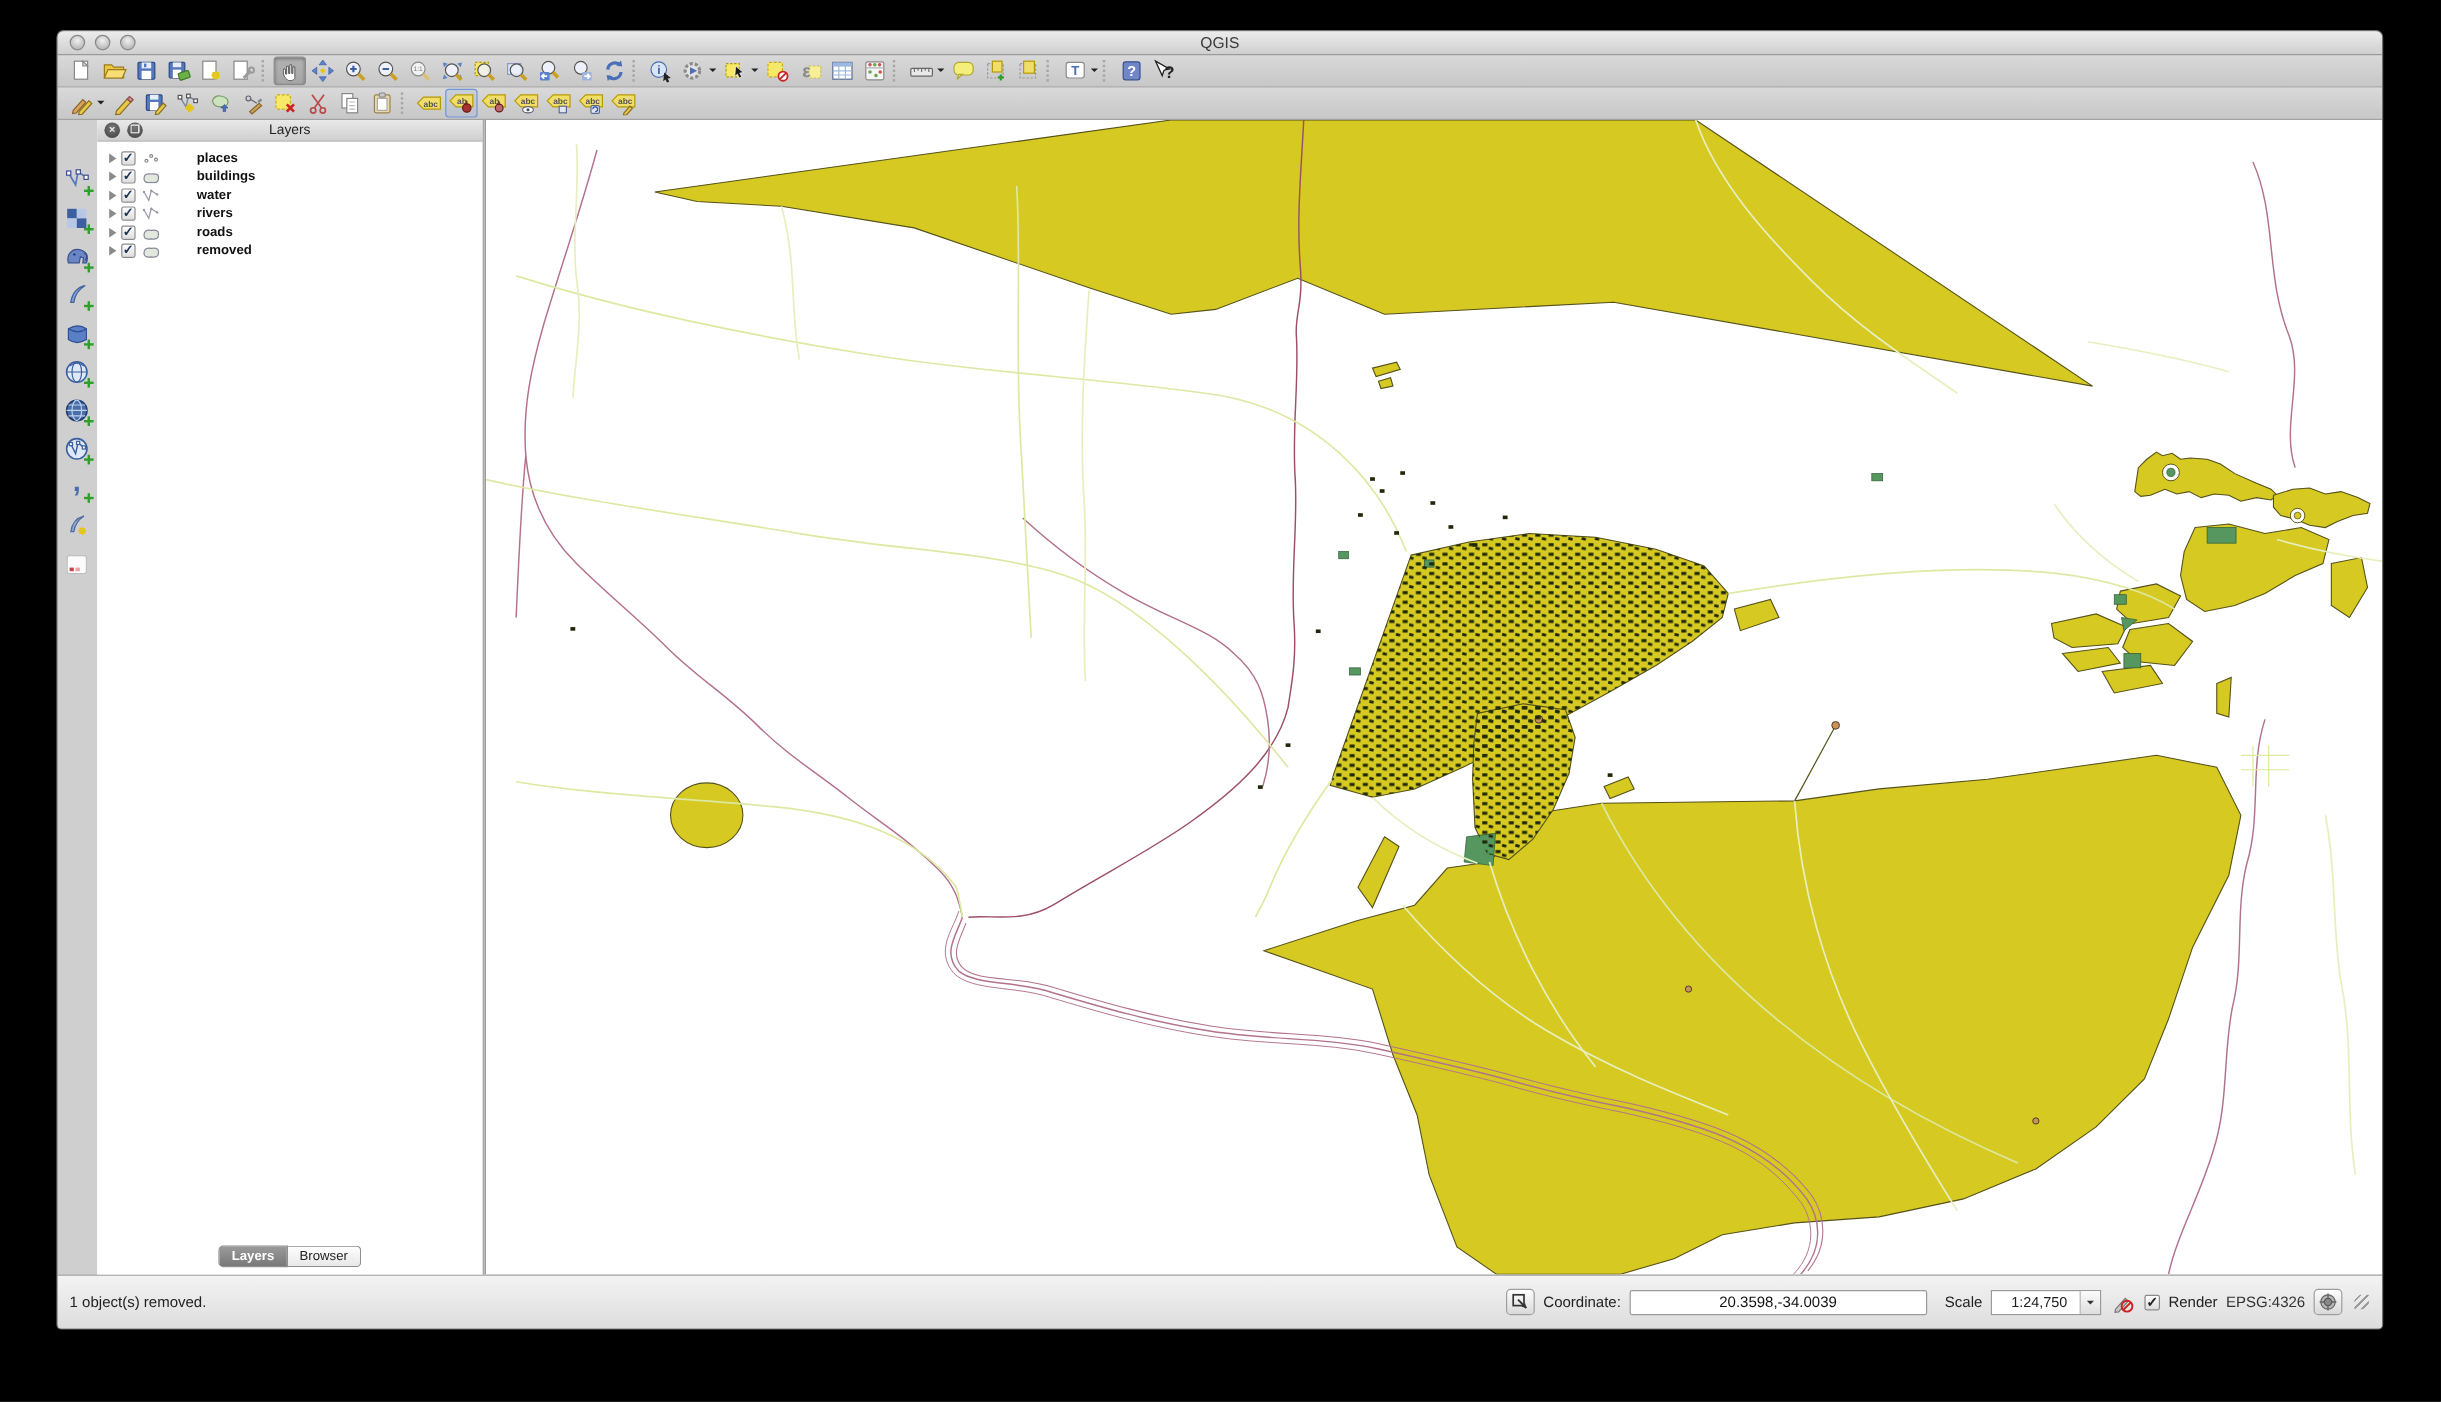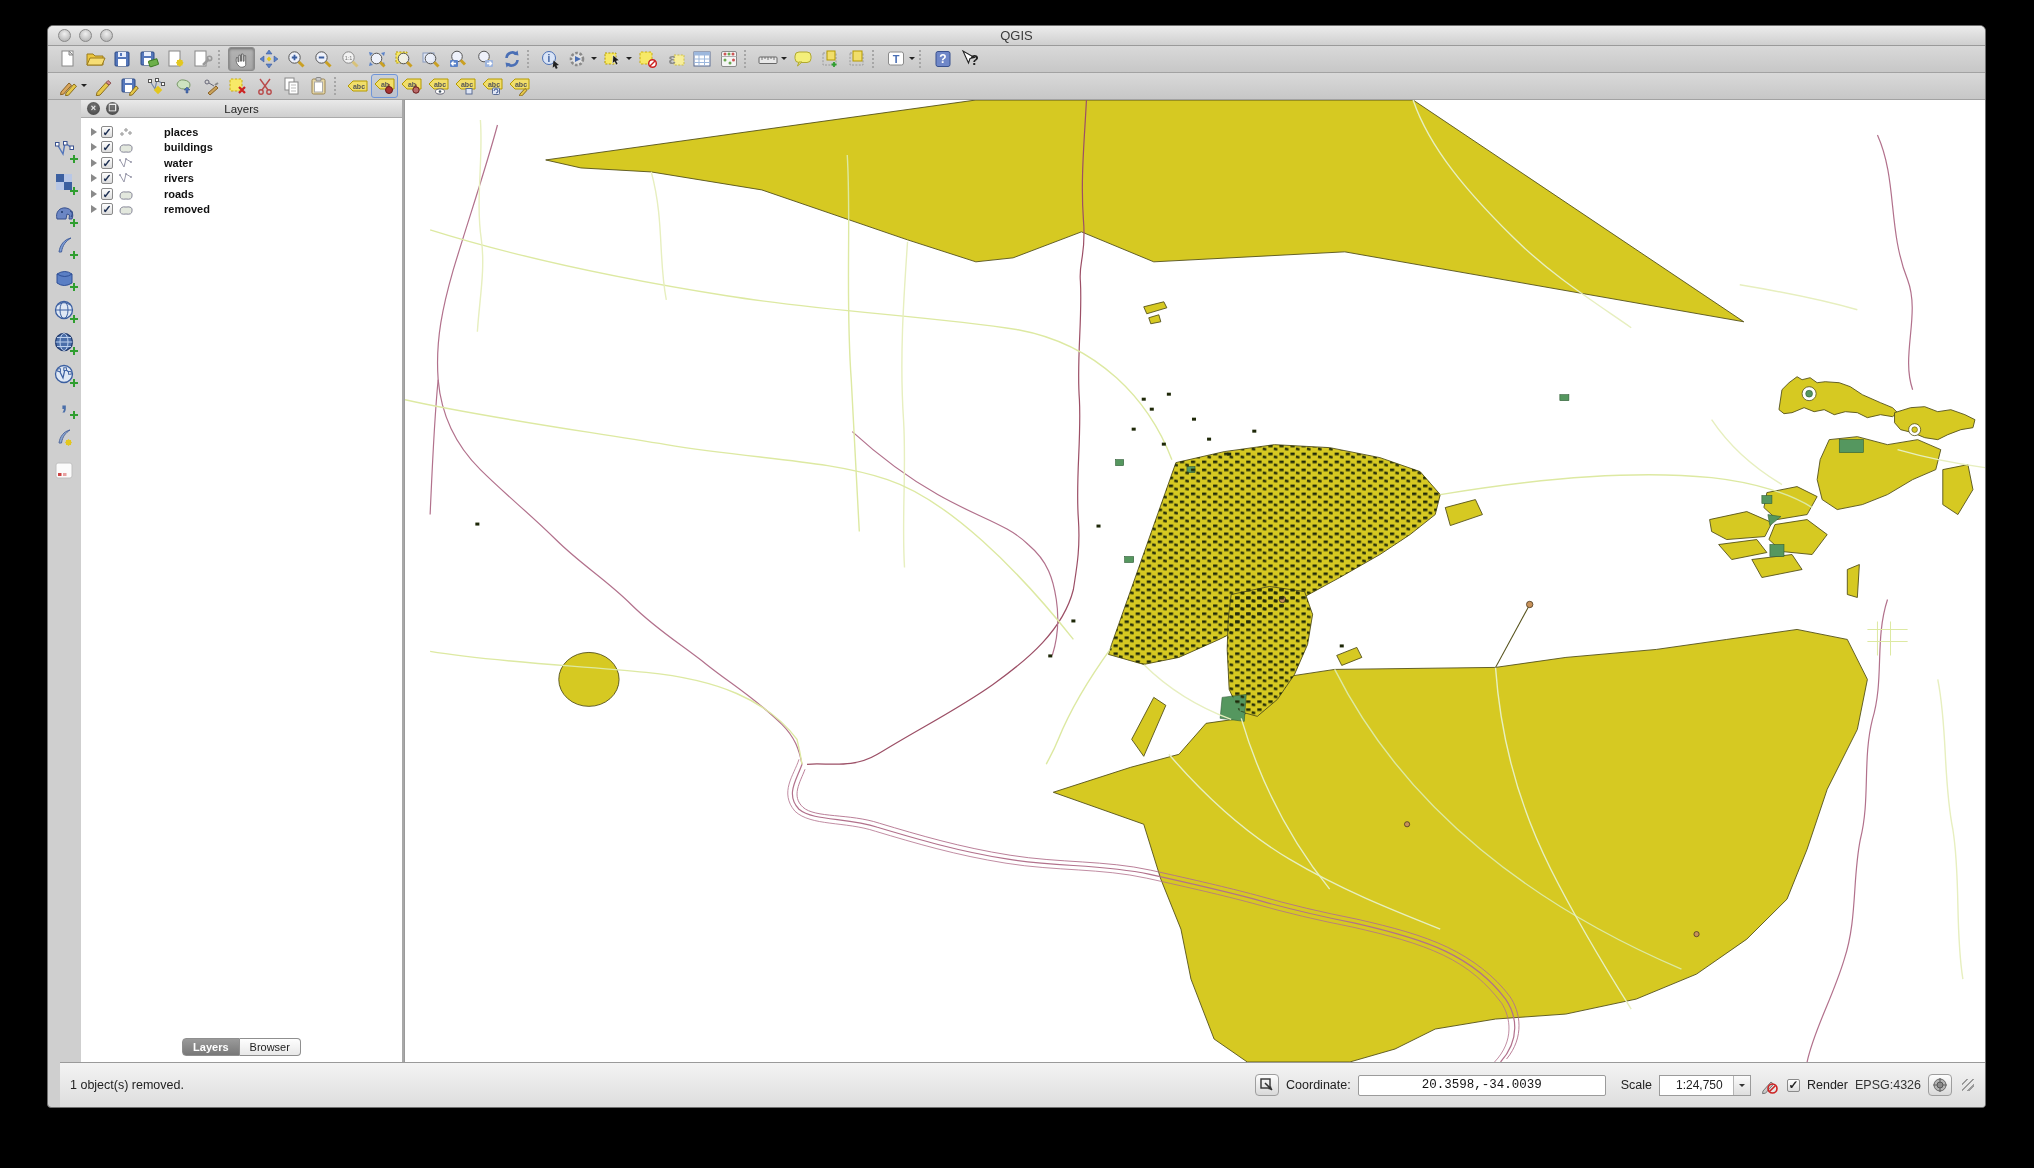--- a/index.html
+++ b/index.html
@@ -54,26 +54,26 @@
   .dock-tabs { flex:0 0 30px; display:flex; align-items:center; justify-content:center; background:#fff; }
   .tab { font-size:11px; padding:2px 10px; border:1px solid #8f8f8f; }
   .tab.active { background:linear-gradient(#9a9a9a,#787878); color:#fff; border-radius:4px 0 0 4px;
                 font-weight:bold; }
   .tab.inactive { background:linear-gradient(#fefefe,#e8e8e8); color:#222; border-radius:0 4px 4px 0;
                   border-left:none; }
   .canvas { flex:1 1 auto; background:#fff; position:relative; overflow:hidden; border-left:1px solid #9a9a9a; }
   .canvas svg { display:block; width:100%; height:100%; }
   
   .statusbar { flex:0 0 45px; background:linear-gradient(#f3f3f3,#dddddd); border-top:1px solid #9a9a9a;
-               display:flex; align-items:center; padding:0 10px; gap:7px; font-size:12.5px; color:#222;margin-left:12px; }
+               display:flex; align-items:center; padding:0 10px; gap:7px; font-size:12.5px; color:#222; }
   .sb-msg { margin-right:auto; }
   .sb-ic { width:24px; height:22px; border:1px solid #9e9e9e; border-radius:4px;
            background:linear-gradient(#fdfdfd,#d9d9d9); display:flex; align-items:center; justify-content:center; }
   .sb-input { width:248px; height:21px; border:1px solid #9b9b9b; border-radius:2px; background:#fff;
-              text-align:center; font-size:12.5px; font-family:Liberation Mono, monospace; color:#111; }
+              text-align:center; font-size:12.5px; font-family:Liberation Sans, sans-serif; color:#111; }
   .sb-combo { width:92px; height:21px; border:1px solid #9b9b9b; background:#fff; display:flex;
               align-items:center; position:relative; }
   .sb-combo .val { flex:1; padding-left:16px; font-size:12px; }
   .sb-combo .arrowbox { flex:0 0 17px; height:100%; border-left:1px solid #b5b5b5;
               background:linear-gradient(#fbfbfb,#dedede); display:flex; align-items:center; justify-content:center; }
   .sb-combo .arrowbox::after { content:""; border:3.5px solid transparent; border-top-color:#333; margin-top:3px; }
   .sb-cb { width:13px; height:13px; border:1px solid #8a8a8a; border-radius:2px;
            background:linear-gradient(#fff,#dcdcdc); font-size:12px; line-height:11px; text-align:center;
            color:#222; font-weight:bold; overflow:hidden; }
   .grip { width:14px; height:14px; position:relative; margin-left:2px; }

